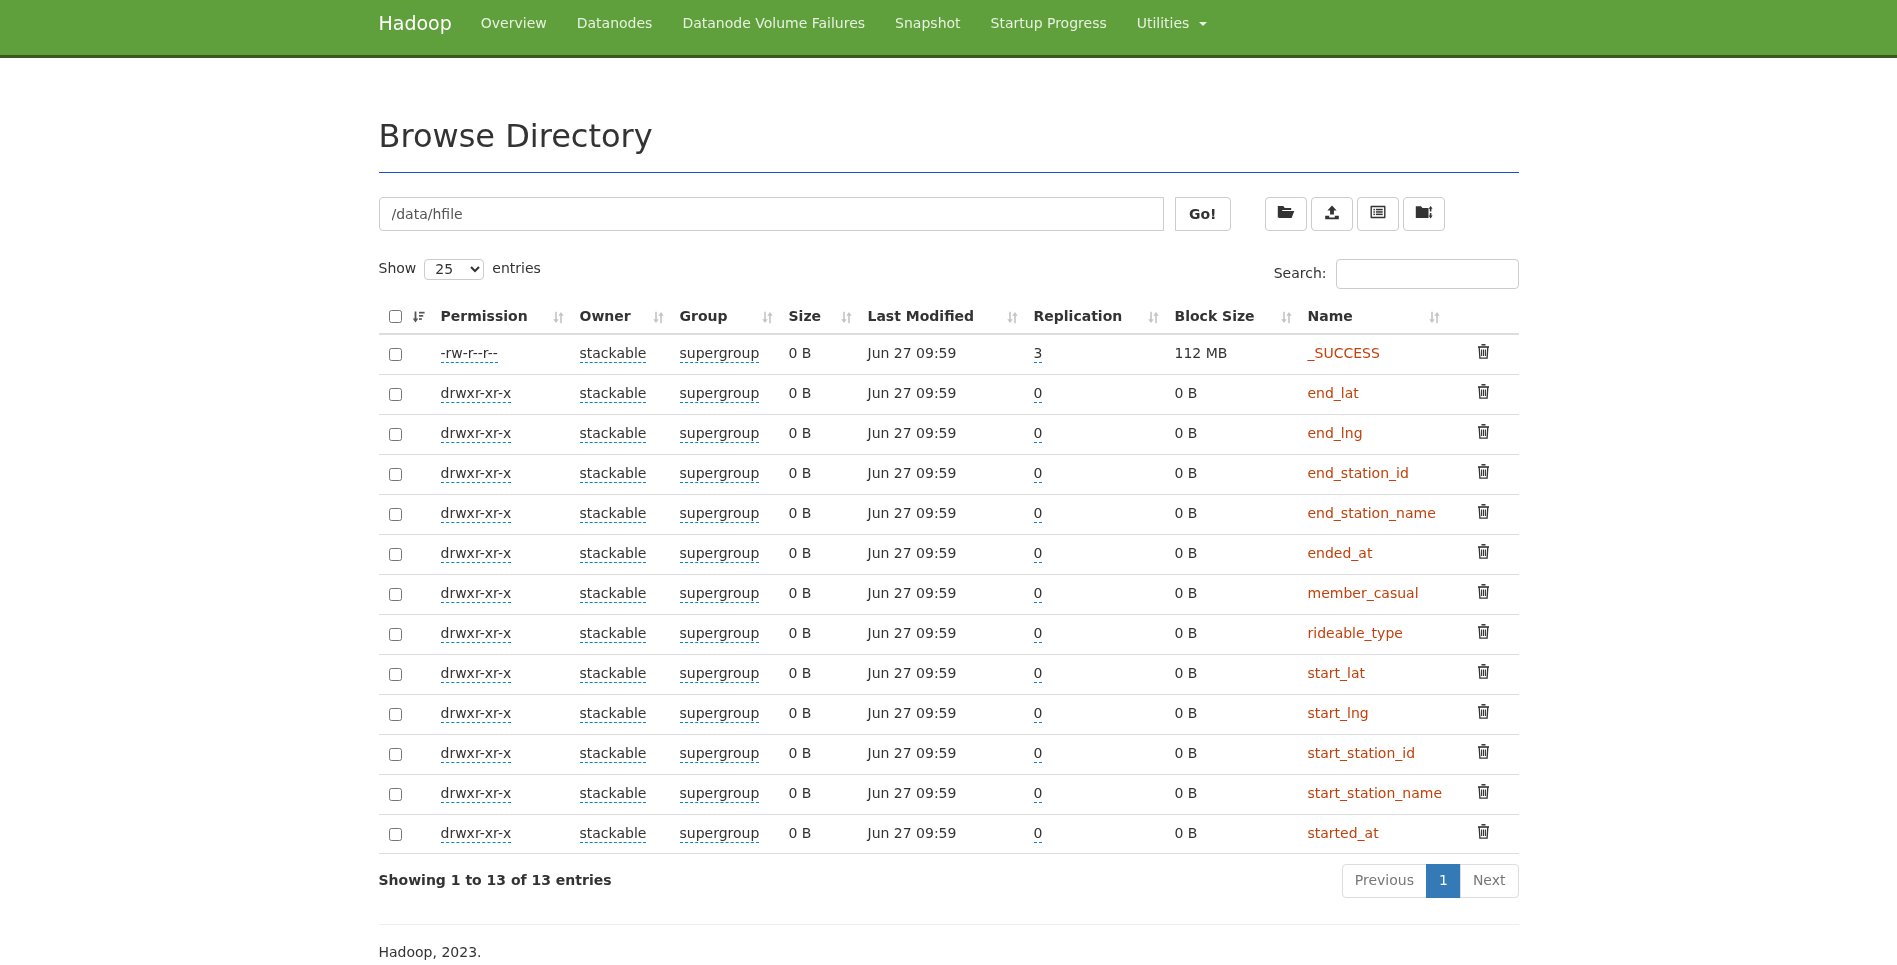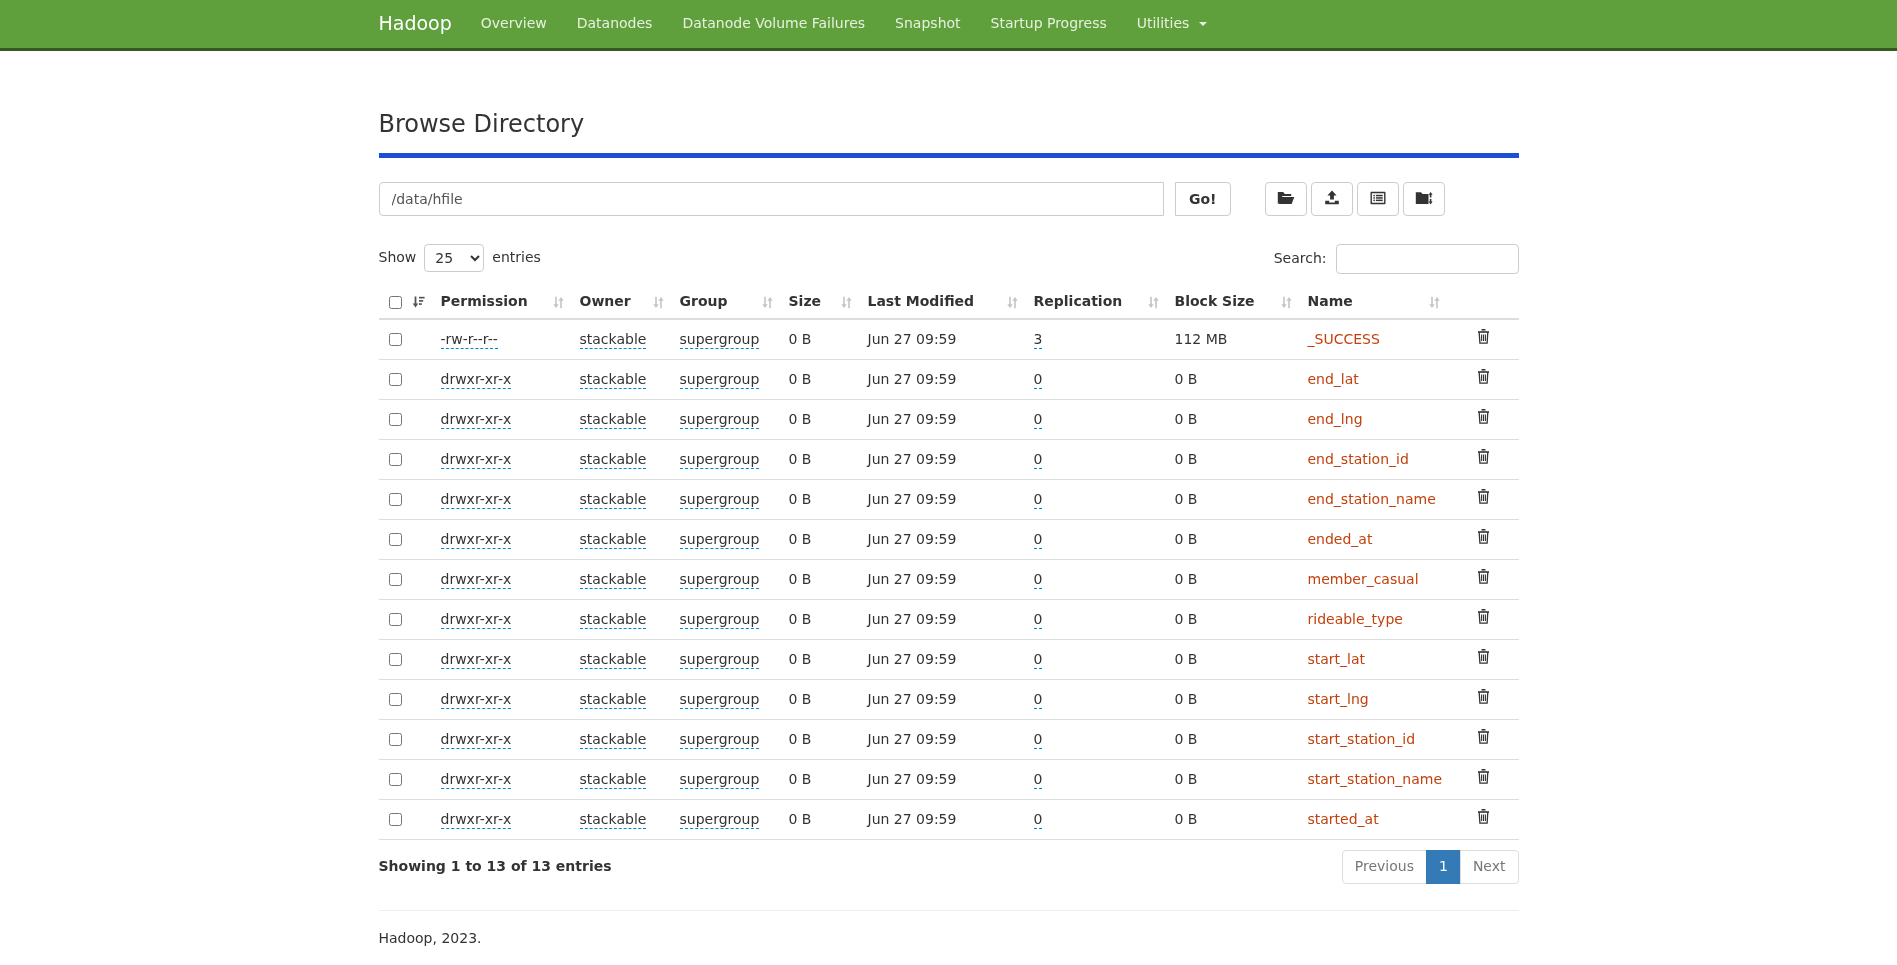--- a/index.html
+++ b/index.html
@@ -6,51 +6,51 @@
   html, body { margin: 0; padding: 0; }
   body {
     width: 1897px; height: 965px; overflow: hidden;
     background: #fff; color: #333;
     font-family: "DejaVu Sans", "Liberation Sans", sans-serif;
     font-size: 14px; line-height: 1.42857;
   }
   .container { width: 1170px; margin: 0 auto; padding: 0 15px; }
 
   
-  .navbar { background: #5fa03c; border-bottom: 3px solid #35591f; height: 51px; }
+  .navbar { background: #5fa03c; border-bottom: 3px solid #35591f; height: 58px; }
   .navbar .container { display: flex; align-items: center; height: 48px; }
   .brand { color: #ffffff; font-size: 19px; text-decoration: none; margin-right: 14px; cursor: pointer; }
   .nav { list-style: none; display: flex; margin: 0; padding: 0; }
   .nav li { padding: 14px 15px; color: #e7f1df; font-size: 14px; cursor: pointer; white-space: nowrap; }
   .caret { display: inline-block; width: 0; height: 0; border-top: 4px solid #e7f1df;
            border-left: 4px solid transparent; border-right: 4px solid transparent;
            margin-left: 5px; vertical-align: middle; }
 
   
-  .page-title { font-size: 24px; font-weight: 400; margin: 56px 0 16px;
-                padding-bottom: 12px; border-bottom: 5px solid #1d4ed8; color: #333; }
+  .page-title { font-size: 32px; font-weight: 400; margin: 56px 0 16px;
+                padding-bottom: 12px; border-bottom: 1px solid #1d4ed8; color: #333; }
 
   
   .path-row { display: flex; align-items: flex-start; margin-top: 24px; }
   .input-group { display: flex; width: 852px; gap: 12px; }
   .path-input { flex: 1; height: 34px; padding: 6px 12px; border: 1px solid #ccc;
                 border-radius: 4px 0 0 4px; font-size: 14px; color: #555; outline: none;
                 font-family: inherit; }
   .go-btn { height: 34px; padding: 6px 13px; border: 1px solid #ccc; background: #fff;
             border-radius: 0 4px 4px 0; margin-left: -1px; font-size: 14px; color: #333;
             cursor: pointer; font-family: inherit; font-weight: 700; }
   .toolbar { margin-left: 34px; display: flex; gap: 4px; }
   .tool-btn { width: 42px; height: 34px; border: 1px solid #ccc; border-radius: 4px;
               background: #fff; display: flex; align-items: center; justify-content: center;
               cursor: pointer; padding: 0; }
 
   
   .controls-row { display: flex; justify-content: space-between; align-items: flex-start; margin-top: 28px; }
   .show-entries { display: flex; align-items: center; gap: 8px; }
-  .show-entries select { height: 28px; min-width: 60px; border: 1px solid #ccc; border-radius: 4px;
+  .show-entries select { height: 21px; min-width: 60px; border: 1px solid #ccc; border-radius: 4px;
                          padding: 0 6px; font-size: 14px; color: #333; background: #fff;
                          font-family: inherit; }
   .search-box { display: flex; align-items: center; gap: 9px; }
   .search-box input { width: 183px; height: 30px; border: 1px solid #ccc; border-radius: 4px;
                       padding: 4px 10px; font-size: 14px; font-family: inherit; outline: none; }
 
   
   table.dir-table { width: 100%; border-collapse: collapse; margin-top: 12px; table-layout: fixed; }
   .dir-table th { text-align: left; font-weight: 700; font-size: 14px; color: #333;
                   padding: 6px 26px 6px 8px; position: relative; white-space: nowrap;

